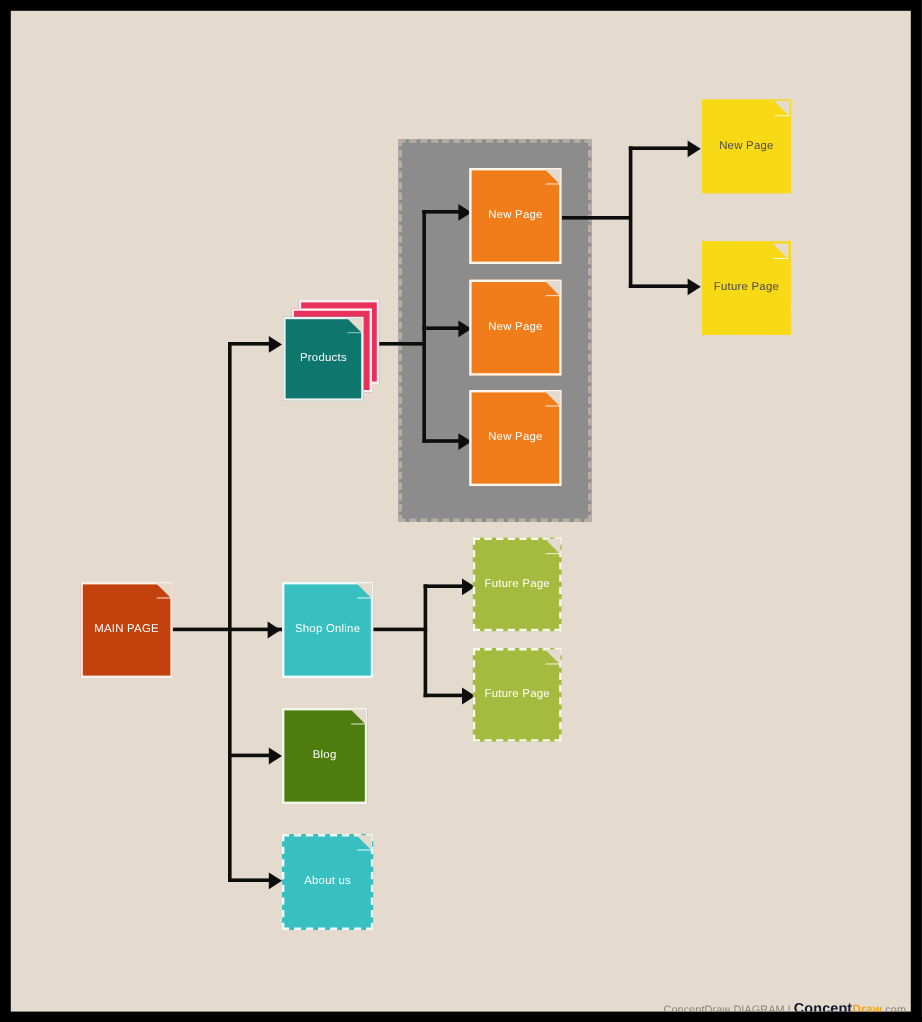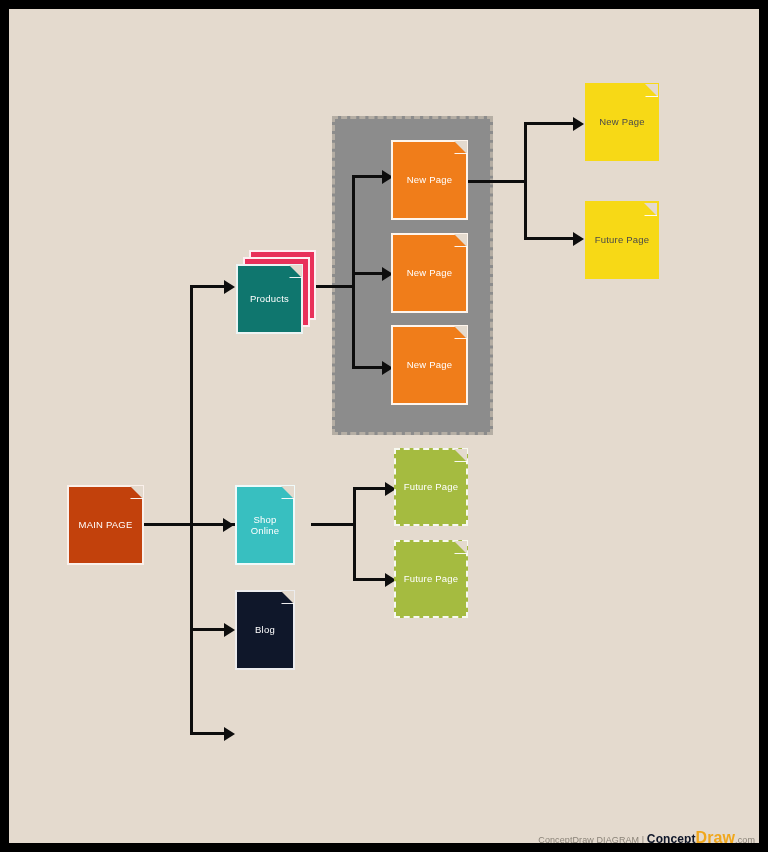--- a/index.html
+++ b/index.html
@@ -105,21 +105,21 @@
   .watermark {
     position: absolute;
     right: 4px;
     bottom: -4px;
     font-size: 9px;
     color: #8a8378;
     white-space: nowrap;
     letter-spacing: .1px;
   }
   .watermark .brand-a { color: #0f172a; font-weight: bold; font-size: 12px; }
-  .watermark .brand-b { color: #f0a71c; font-weight: bold; font-size: 16px; }
+  .watermark .brand-b { color: #f0a71c; font-weight: bold; font-size: 10px; }
 </style>
 </head>
 <body>
 
 <div id="root">
   <div id="canvas">
 
     <div class="group-box" style="left:323px; top:107px; width:161px; height:319px;"></div>
 
     <div class="ln h" style="left:135px; top:514px; width:120px;"></div>
@@ -174,30 +174,34 @@
 
     <div class="stack" style="position:absolute; left:227px; top:241px; width:82px; height:85px;">
       <div class="sheet" style="left:13px; top:0; width:67px; height:70px; background:#e8305a;"></div>
       <div class="sheet" style="left:7px; top:7px; width:67px; height:70px; background:#e8305a;"></div>
       <div class="node bs-solid" style="left:0; top:14px; width:67px; height:70px; background:#0f766e;">
         <span class="fold"></span>
         <span class="label">Products</span>
       </div>
     </div>
 
-    <div class="node bs-solid" style="left:226px; top:476px; width:60px; height:80px; background:#38bfc0;">
+    <div class="node bs-solid" style="left:226px; top:476px; width:76px; height:80px; background:#38bfc0;">
       <span class="fold"></span>
       <span class="label">Shop Online</span>
     </div>
 
-    <div class="node bs-solid" style="left:226px; top:581px; width:60px; height:80px; background:#0f172a;">
+    <div class="node bs-solid" style="left:226px; top:581px; width:71px; height:80px; background:#4d7c0f;">
       <span class="fold"></span>
       <span class="label">Blog</span>
     </div>
 
+    <div class="node bs-dashed" style="left:226px; top:686px; width:76px; height:80px; background:#38bfc0;">
+      <span class="fold"></span>
+      <span class="label">About us</span>
+    </div>
 
     <div class="node bs-solid" style="left:382px; top:131px; width:77px; height:80px; background:#f07d1a;">
       <span class="fold"></span>
       <span class="label">New Page</span>
     </div>
 
     <div class="node bs-solid" style="left:382px; top:224px; width:77px; height:80px; background:#f07d1a;">
       <span class="fold"></span>
       <span class="label">New Page</span>
     </div>

